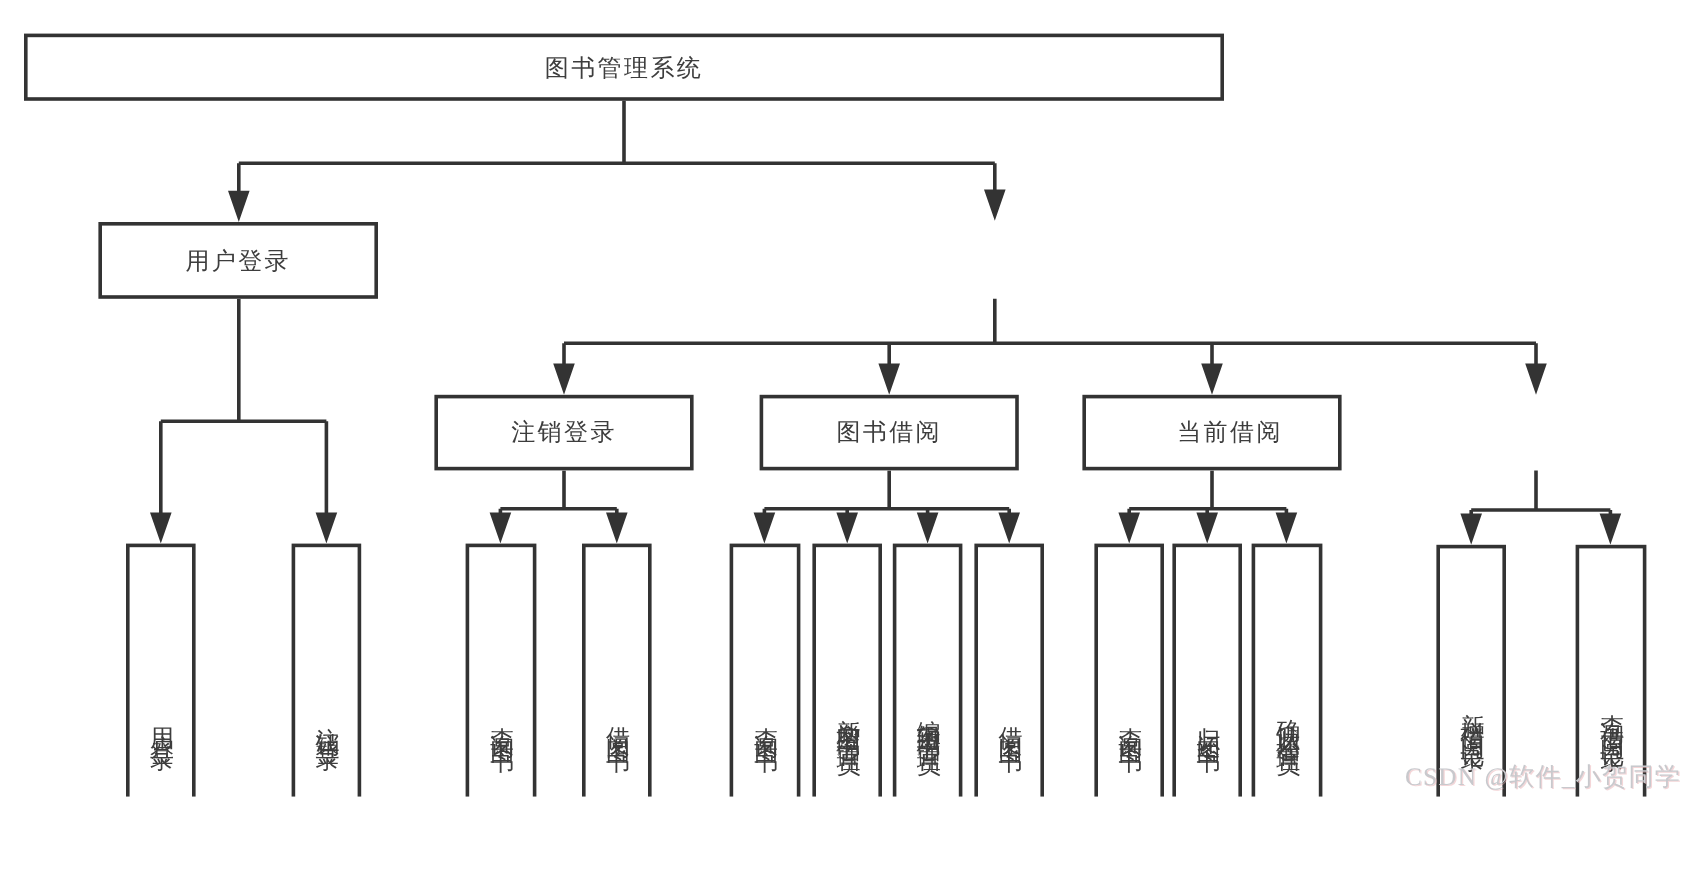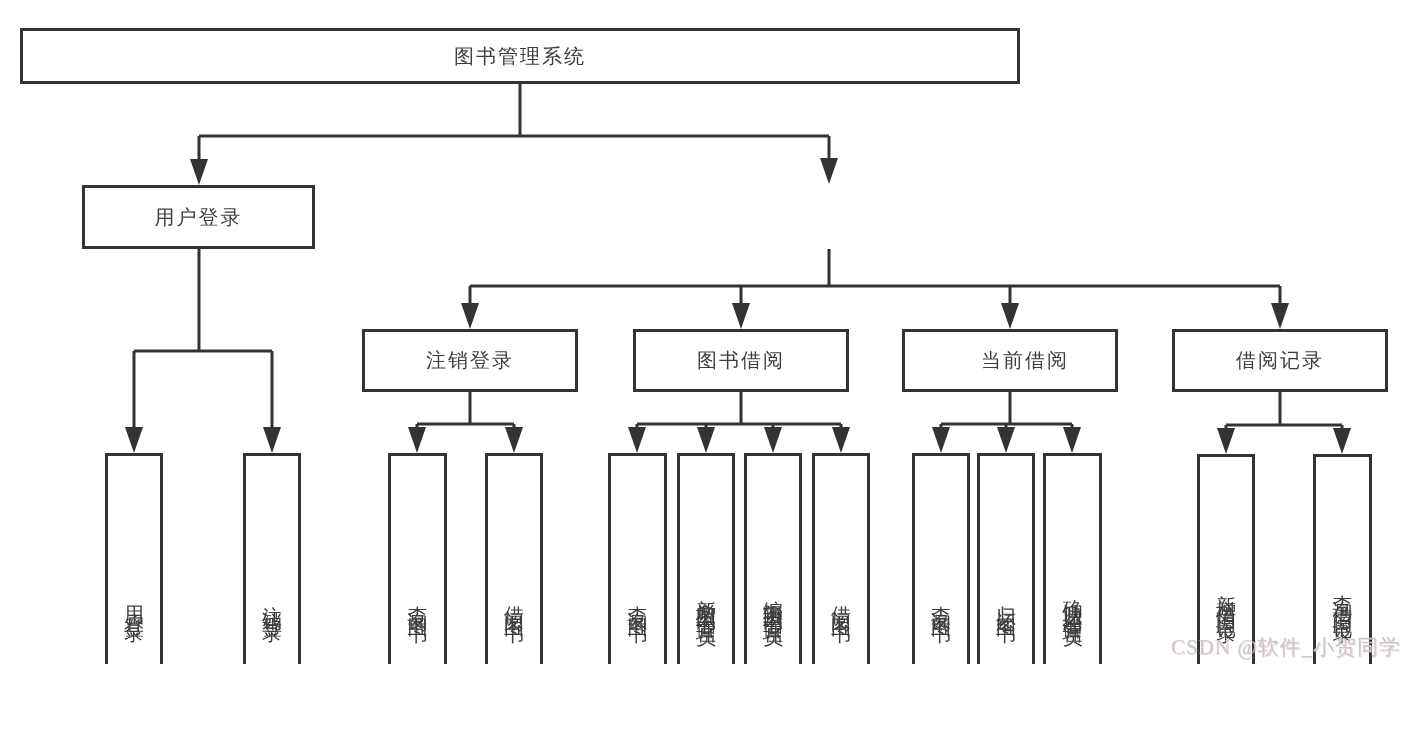--- a/index.html
+++ b/index.html
@@ -92,23 +92,20 @@
 
   <div class="node" style="left:362px; top:313px; width:216px; height:63px;">
     <span class="hlabel">注销登录</span>
   </div>
   <div class="node" style="left:633px; top:313px; width:216px; height:63px;">
     <span class="hlabel">图书借阅</span>
   </div>
   <div class="node" style="left:902px; top:313px; width:216px; height:63px;padding-left:30px;">
     <span class="hlabel">当前借阅</span>
   </div>
-  <div class="node" style="left:1172px; top:313px; width:216px; height:63px;">
-    <span class="hlabel">借阅记录</span>
-  </div>
 
   <div class="leaf" style="left:105px; top:437px; width:58px; height:298px;">
     <span class="vtext">用户登录</span>
   </div>
   <div class="leaf" style="left:243px; top:437px; width:58px; height:298px;">
     <span class="vtext">注销登录</span>
   </div>
 
   <div class="leaf" style="left:388px; top:437px; width:59px; height:298px;">
     <span class="vtext">查询图书</span>

